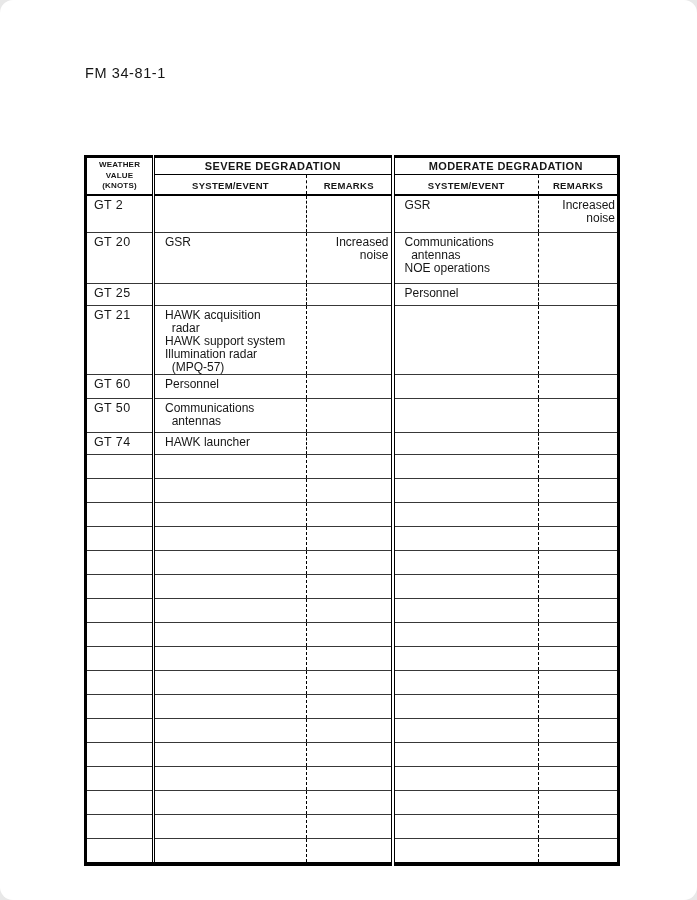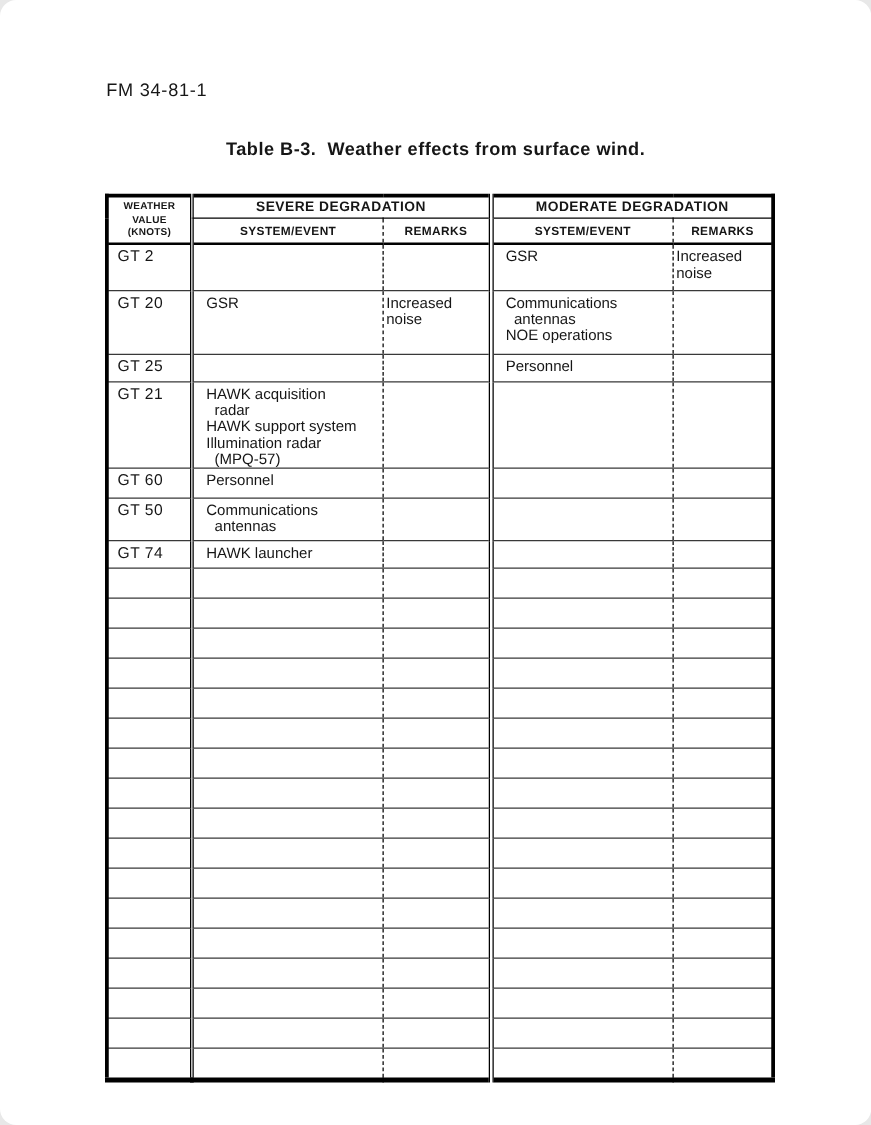--- a/index.html
+++ b/index.html
@@ -37,40 +37,39 @@
     font-size:9.5px; font-weight:bold; text-align:center;
     letter-spacing:0.3px; padding:5px 0 3px 0;
     border-bottom:2px solid #000;
   }
   .bl-dash   { border-left:1px dashed #000; }
   .bl-double { border-left:4px double #000;margin-top:20px; }
   
   tbody td { border-bottom:1px solid #383838; font-size:12px; line-height:13px; }
   tbody td.w  { border-right:3px double #000; font-size:12.5px; padding:3px 0 0 7px; letter-spacing:0.4px; }
   tbody td.ss, tbody td.ms { padding:3px 2px 0 10px; white-space:pre-wrap; }
-  tbody td.sr, tbody td.mr { text-align:left; white-space:pre-line; padding:3px 2px 0 2px; }
+  tbody td.sr, tbody td.mr { text-align:right; white-space:pre-line; padding:3px 2px 0 2px; }
   tr.r0 td { height:33px; }
   tr.r1 td { height:47px; }
   tr.r2 td { height:18px; }
   tr.r3 td { height:65px; }
   tr.r4 td { height:20px; }
   tr.r5 td { height:30px; }
   tr.r6 td { height:18px; }
   tr.empty-row td { height:20px; }
   .page-footer {
     position:absolute; left:0; top:791px; width:697px;
     text-align:center; font-size:13px; letter-spacing:0.5px;
   }
 </style>
 </head>
 <body>
 
 <div class="page">
   <div class="doc-ref">FM 34-81-1</div>
-  <div class="doc-title">Table B-3.  Weather effects from surface wind.</div>
 
   <table class="weather-table">
     <colgroup>
       <col style="width:68px">
         <col style="width:153px">
         <col style="width:86px">
         <col style="width:146px">
         <col style="width:80px">
     </colgroup>
     <thead>

